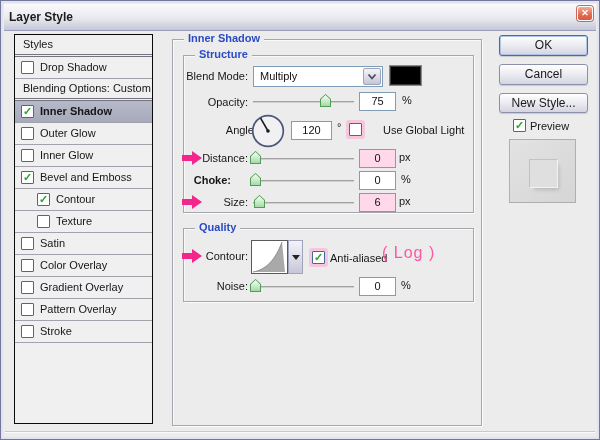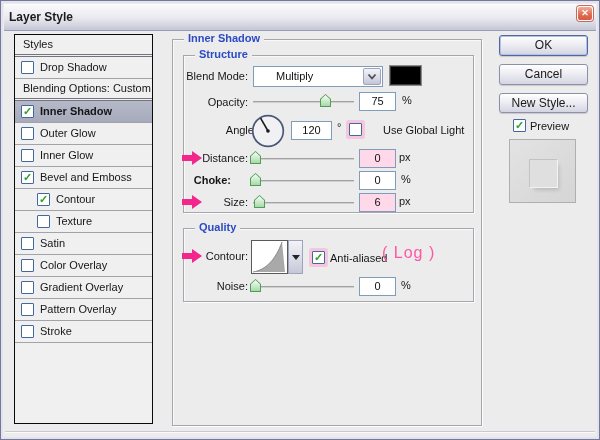--- a/index.html
+++ b/index.html
@@ -61,21 +61,21 @@
   .unit { position:absolute; font-size:11px; color:#161616; }
   .field {
     position:absolute; width:37px; height:19px; background:#fff;
     border:1px solid #7F9DB9; font-size:11px; text-align:center; line-height:17px; color:#111;
   }
   .field.pink { background:#FFD9E9; }
   
   .combo {
     position:absolute; left:252px; top:65px; width:130px; height:21px;
     background:#fff; border:1px solid #7F9DB9; font-size:11px; line-height:19px;
-    padding-left:22px; color:#111;
+    padding-left:6px; color:#111;
   }
   .combo-btn {
     position:absolute; right:1px; top:1px; width:18px; height:17px;
     background:linear-gradient(#F3F3F8,#D9DAE6 60%,#C3C5D6);
     border:1px solid #9FA3BC; border-radius:2px;
     display:flex; align-items:center; justify-content:center;
   }
   .swatch {
     position:absolute; left:388px; top:64px; width:33px; height:21px;
     background:#000; border:1px solid #8A8A8A; box-shadow:inset 0 0 0 1px #3A3A3A;

